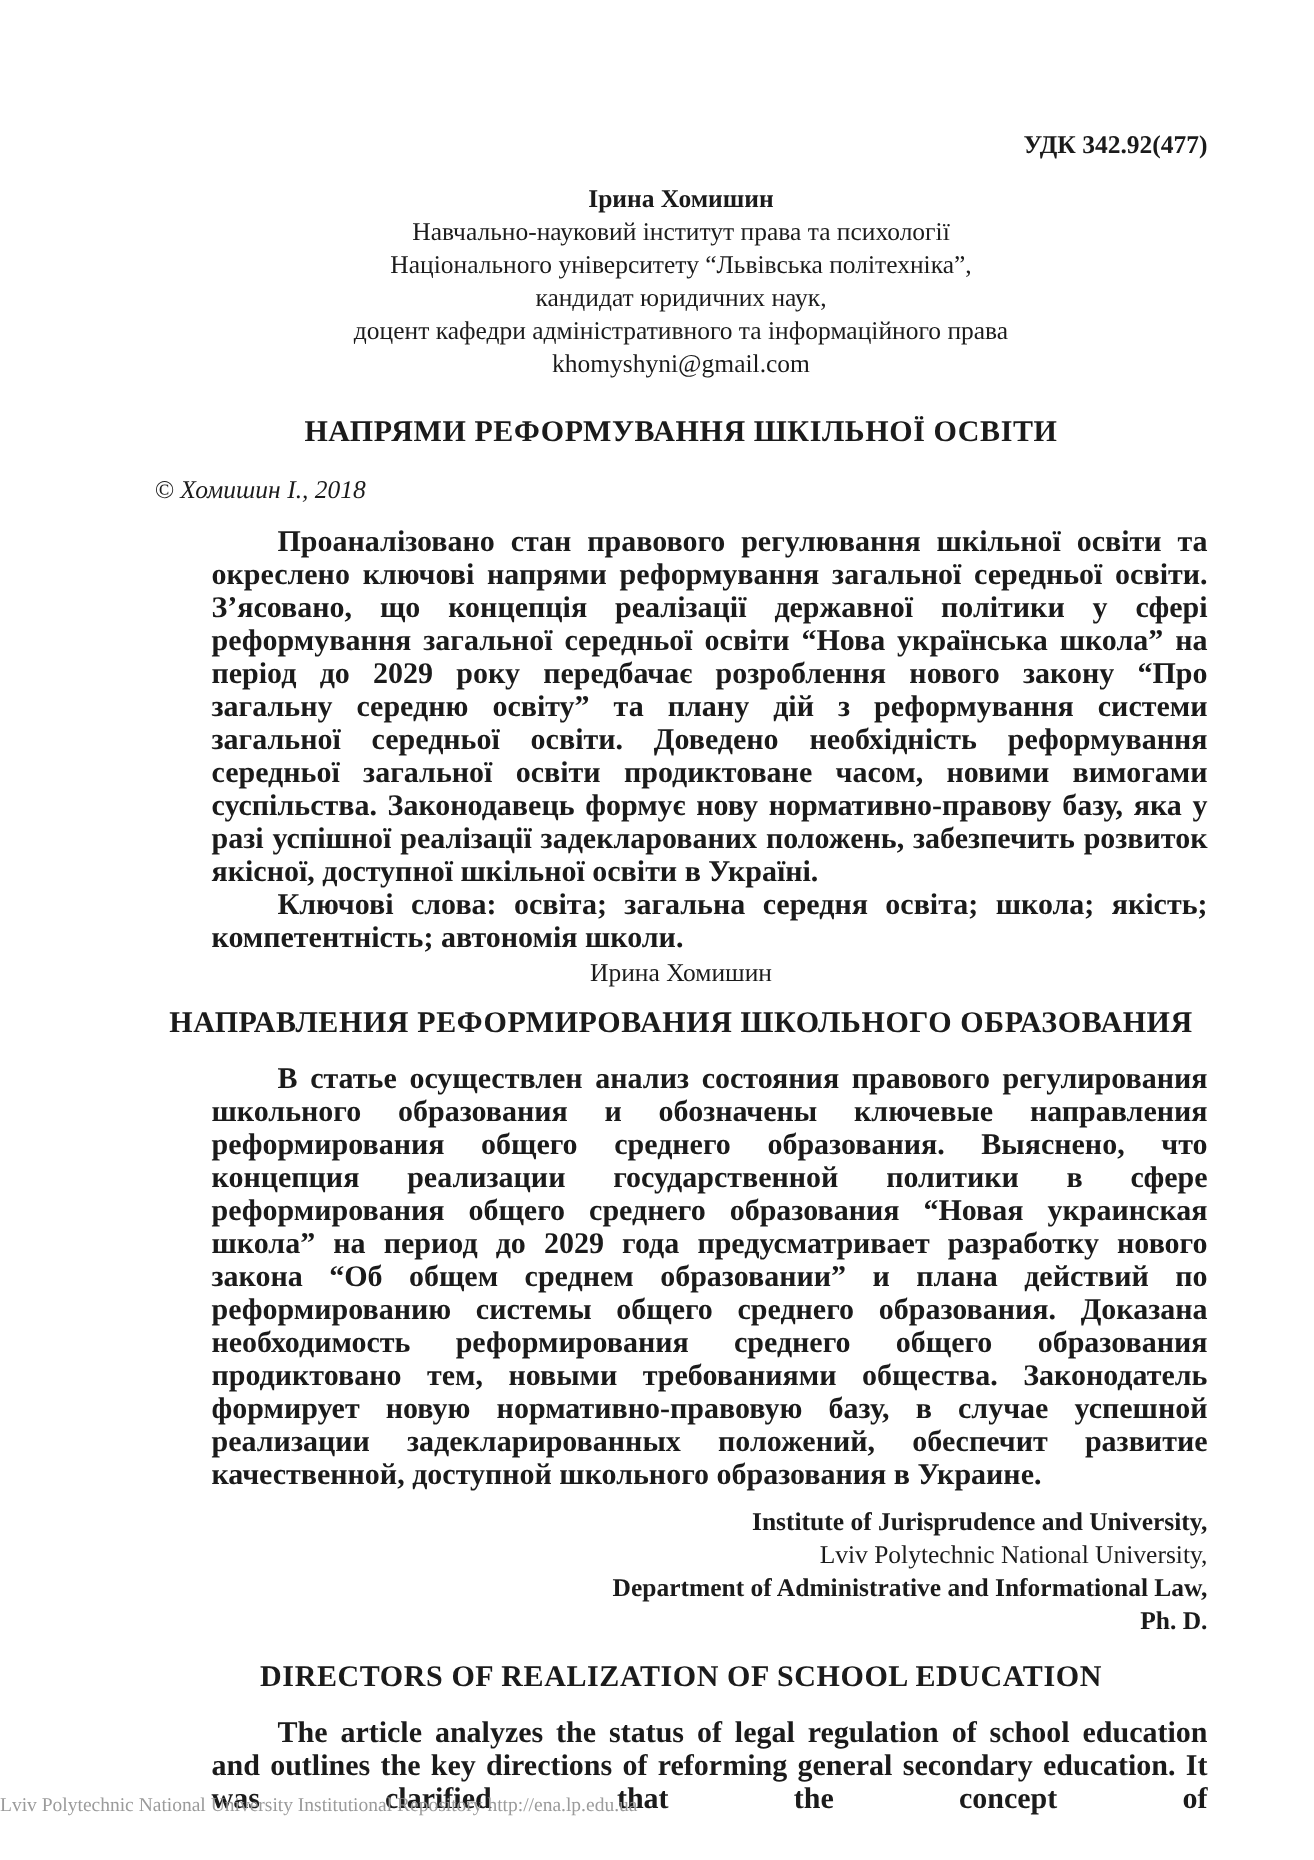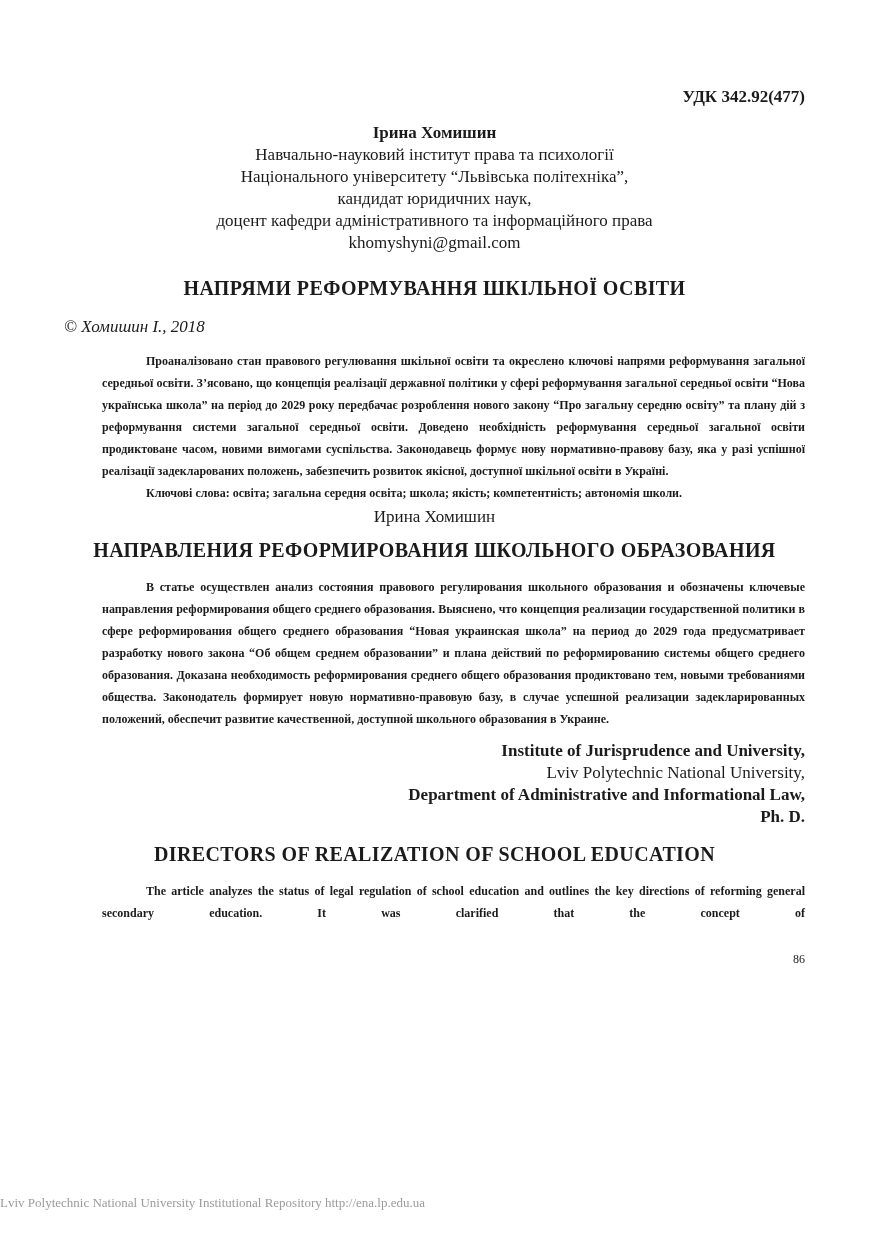--- a/index.html
+++ b/index.html
@@ -10,21 +10,21 @@
   .page {
     position: relative;
     width: 876px;
     height: 1240px;
     box-sizing: border-box;
     background: #ffffff;
     color: #1b1b1b;
     font-family: "Liberation Serif", "DejaVu Serif", serif;
     font-size: 17px;
     line-height: 22px;
-    padding: 86px 71px 0 64px;
+    padding: 86px 71px 0 103px;
     overflow: hidden;
   }
   .udc {
     text-align: right;
     font-weight: bold;
   }
   .byline-uk {
     margin-top: 14px;
     text-align: center;
   }
@@ -42,21 +42,21 @@
   .title-uk { margin-top: 20px; }
   .copyright {
     margin-top: 14px;
     font-style: italic;
   }
   .abstract {
     margin: 0 0 0 38px;
     text-indent: 44px;
     font-weight: bold;
     text-align: justify;
-    font-size: 12px;
+    font-size: 20px;
     line-height: 22px;
   }
   .abstract.block-start { margin-top: 12px; }
   .author-right {
     text-align: center;
     font-weight: normal;
     margin-top: 2px;
   }
   .title-ru { margin-top: 8px; }
   .byline-en {

